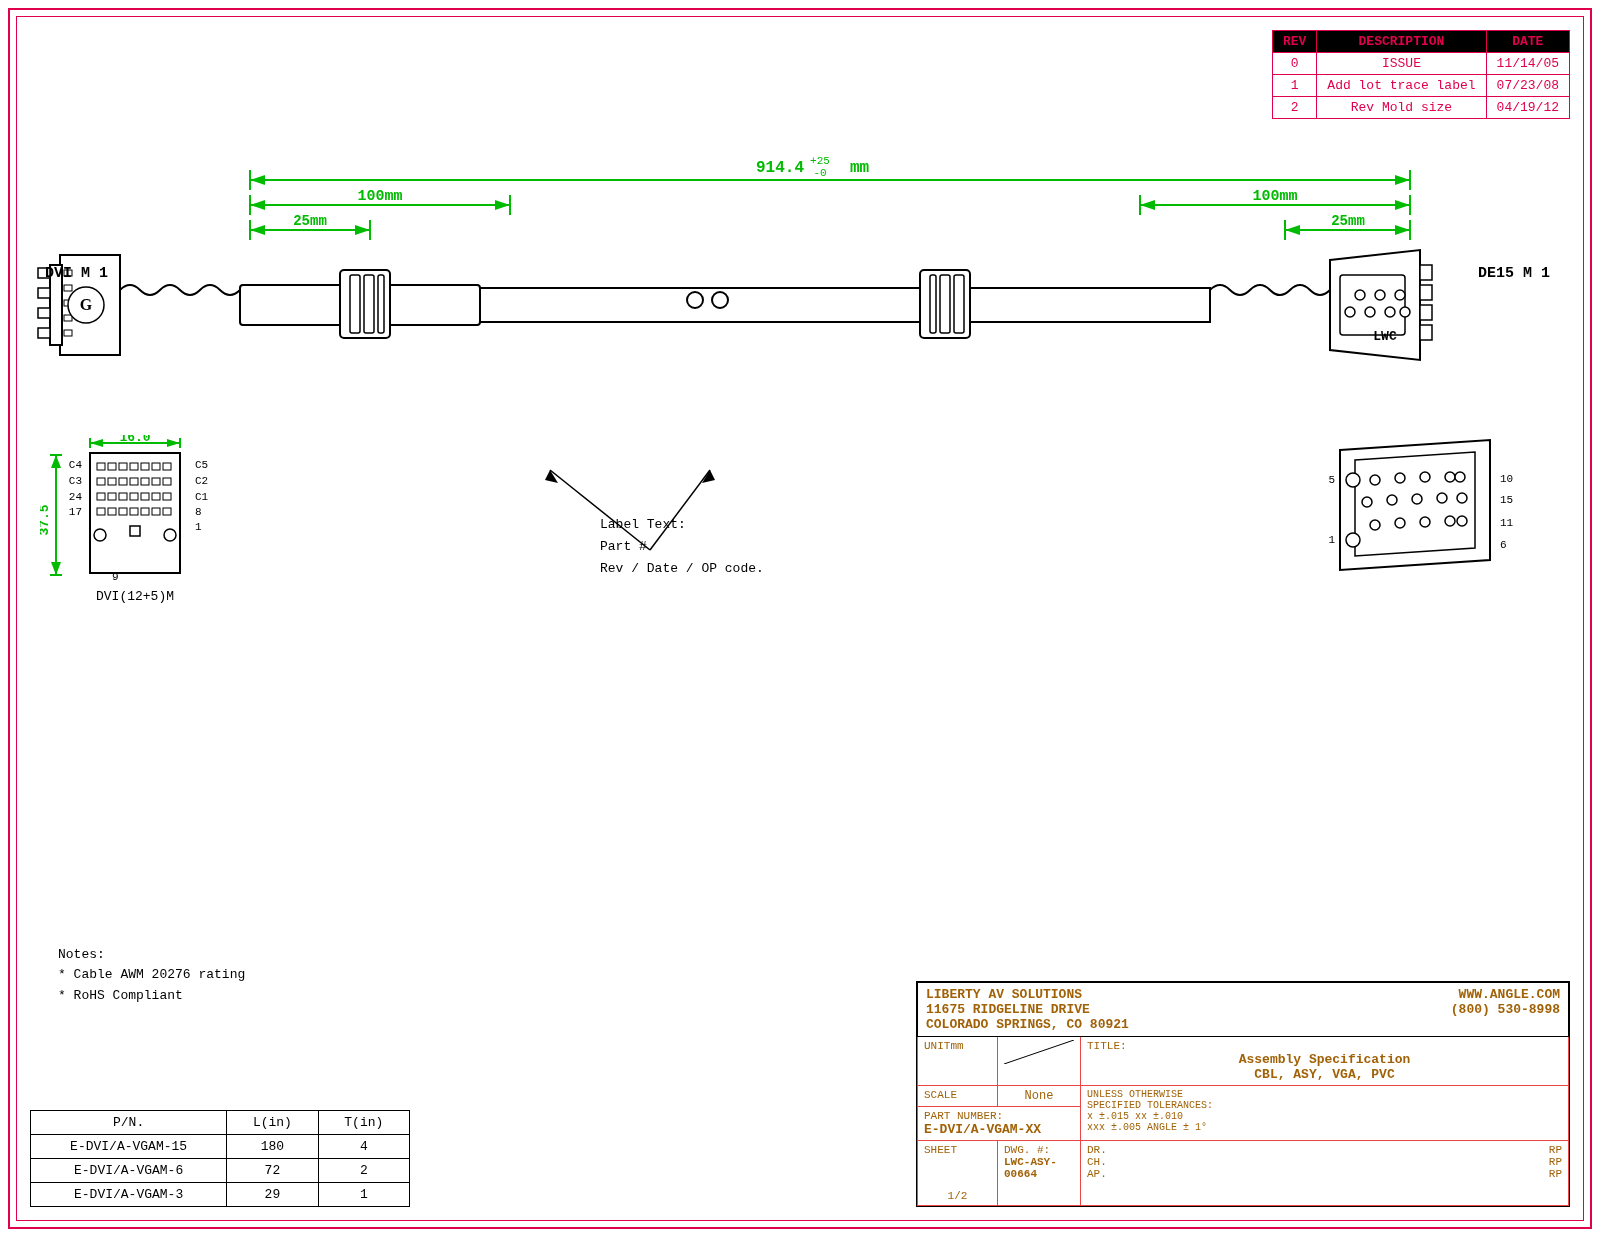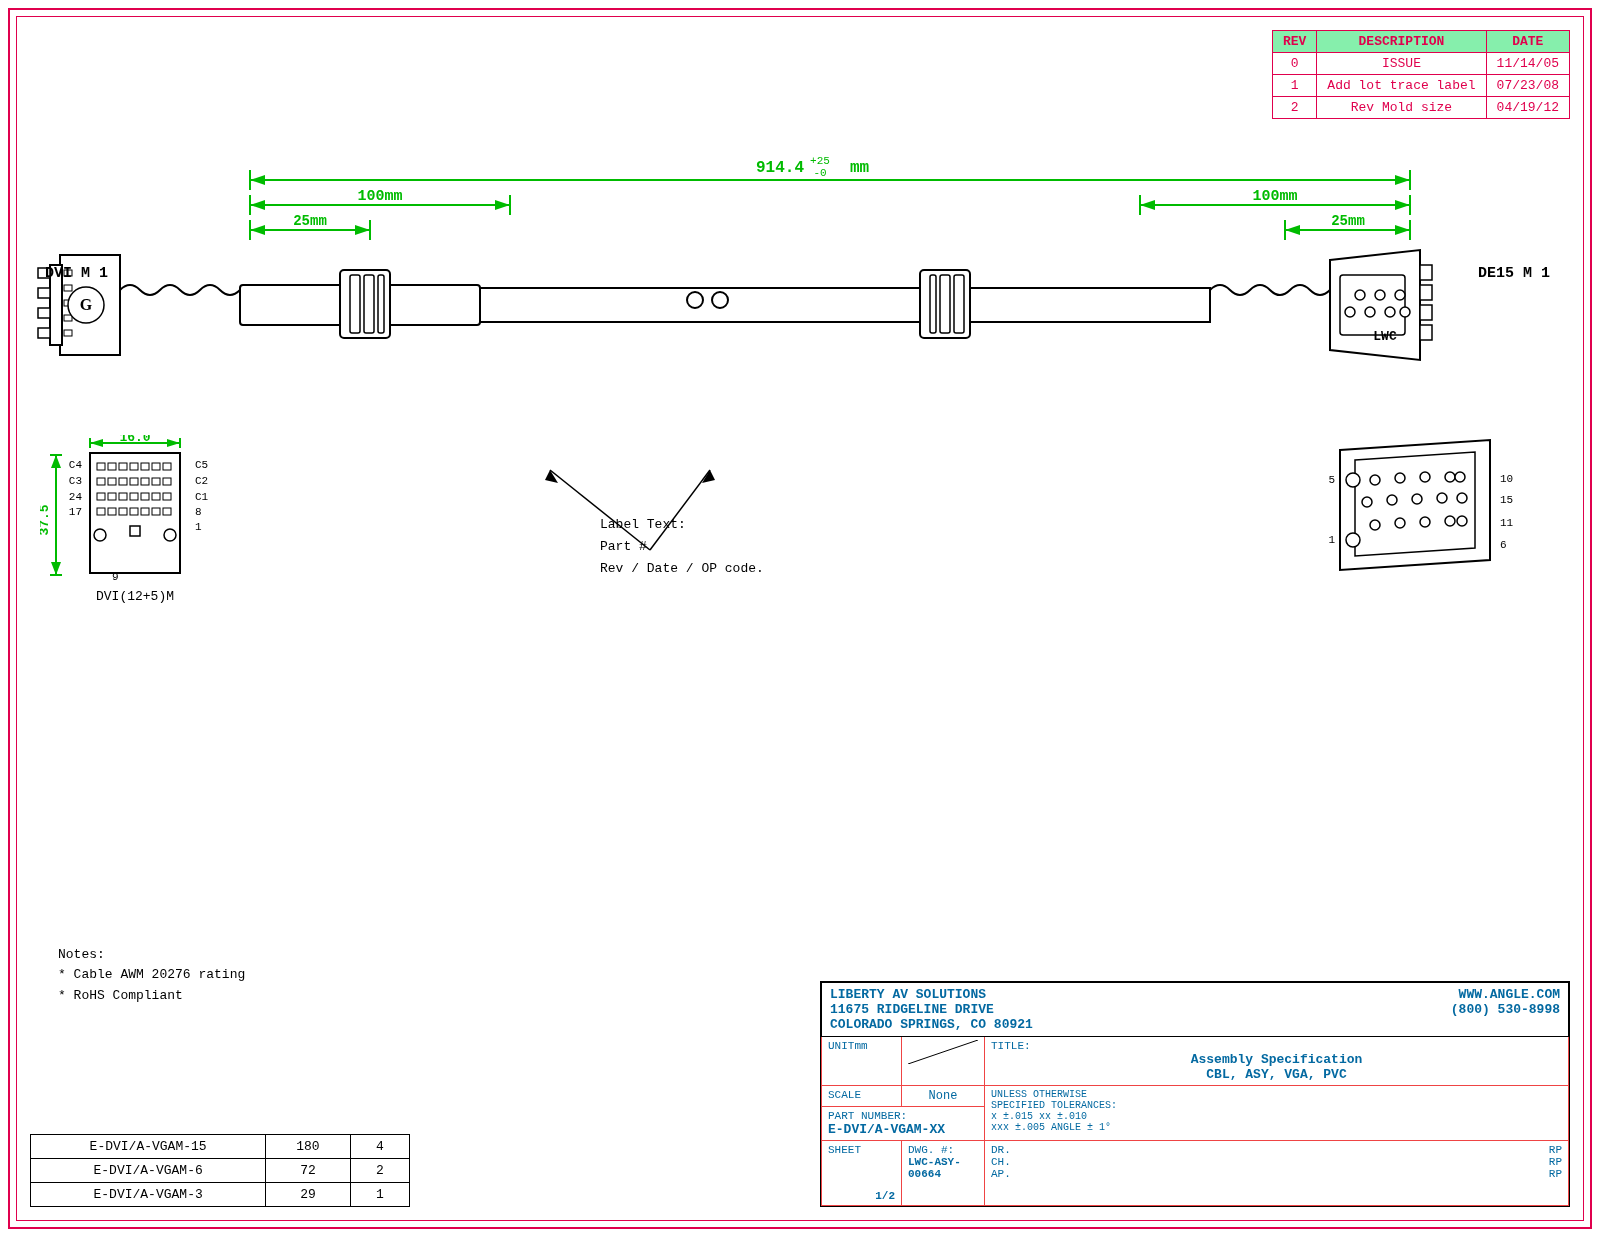--- a/index.html
+++ b/index.html
@@ -36,21 +36,21 @@
       color: #e0004d;
     }
     .rev-table td, .rev-table th {
       border: 1px solid #e0004d;
       padding: 3px 10px;
       text-align: center;
       white-space: nowrap;
     }
     .rev-table th {
       font-weight: bold;
-      background: #86efac;
+      background: #000000;
       color: #e0004d;
       margin-top: 33px;
     }
 
     
     .label-text {
       position: absolute;
       font-size: 13px;
       color: black;
     }
@@ -80,24 +80,24 @@
       border: 1px solid black;
       padding: 4px 14px;
       text-align: center;
     }
 
     
     .title-block {
       position: absolute;
       bottom: 30px;
       right: 30px;
-      width: 750px;
+      width: 654px;
       border: 1px solid black;
       font-size: 12px;
-      color: #0369a1;
+      color: #a16207;
     }
     .title-block table {
       width: 100%;
       border-collapse: collapse;
     }
     .title-block td {
       border: 1px solid #ef4444;
       padding: 3px 6px;
       vertical-align: top;
     }
@@ -354,20 +354,25 @@
 </svg>
 
 <div class="notes-section">
   <div>Notes:</div>
   <div>* Cable AWM 20276 rating</div>
   <div>* RoHS Compliant</div>
 </div>
 
 <table class="parts-table">
   <tbody>
+      <tr>
+    <td>P/N.</td>
+    <td>L(in)</td>
+    <td>T(in)</td>
+  </tr>
   <tr>
     <td>E-DVI/A-VGAM-15</td>
     <td>180</td>
     <td>4</td>
   </tr>
   <tr>
     <td>E-DVI/A-VGAM-6</td>
     <td>72</td>
     <td>2</td>
   </tr>
@@ -428,21 +433,21 @@
     </tr>
     <tr>
       <td colspan="2" style="font-size:11px; vertical-align:top;">
         <div>PART NUMBER:</div>
         <div style="font-size:13px; font-weight:bold;">E-DVI/A-VGAM-XX</div>
       </td>
     </tr>
     <tr>
       <td style="font-size:11px;">
         <div>SHEET</div>
-        <div style="text-align:right; font-weight:bold;margin-top:34px;">1/2</div>
+        <div style="text-align:center; font-weight:normal;margin-top:34px;">1/2</div>
       </td>
       <td style="font-size:11px;">
         <div>DWG. #:</div>
         <div style="font-weight:bold;">LWC-ASY-00664</div>
       </td>
       <td style="font-size:11px;">
         <div style="display:flex; justify-content:space-between;">
           <span>DR.</span>
           <span>RP</span>
         </div>

